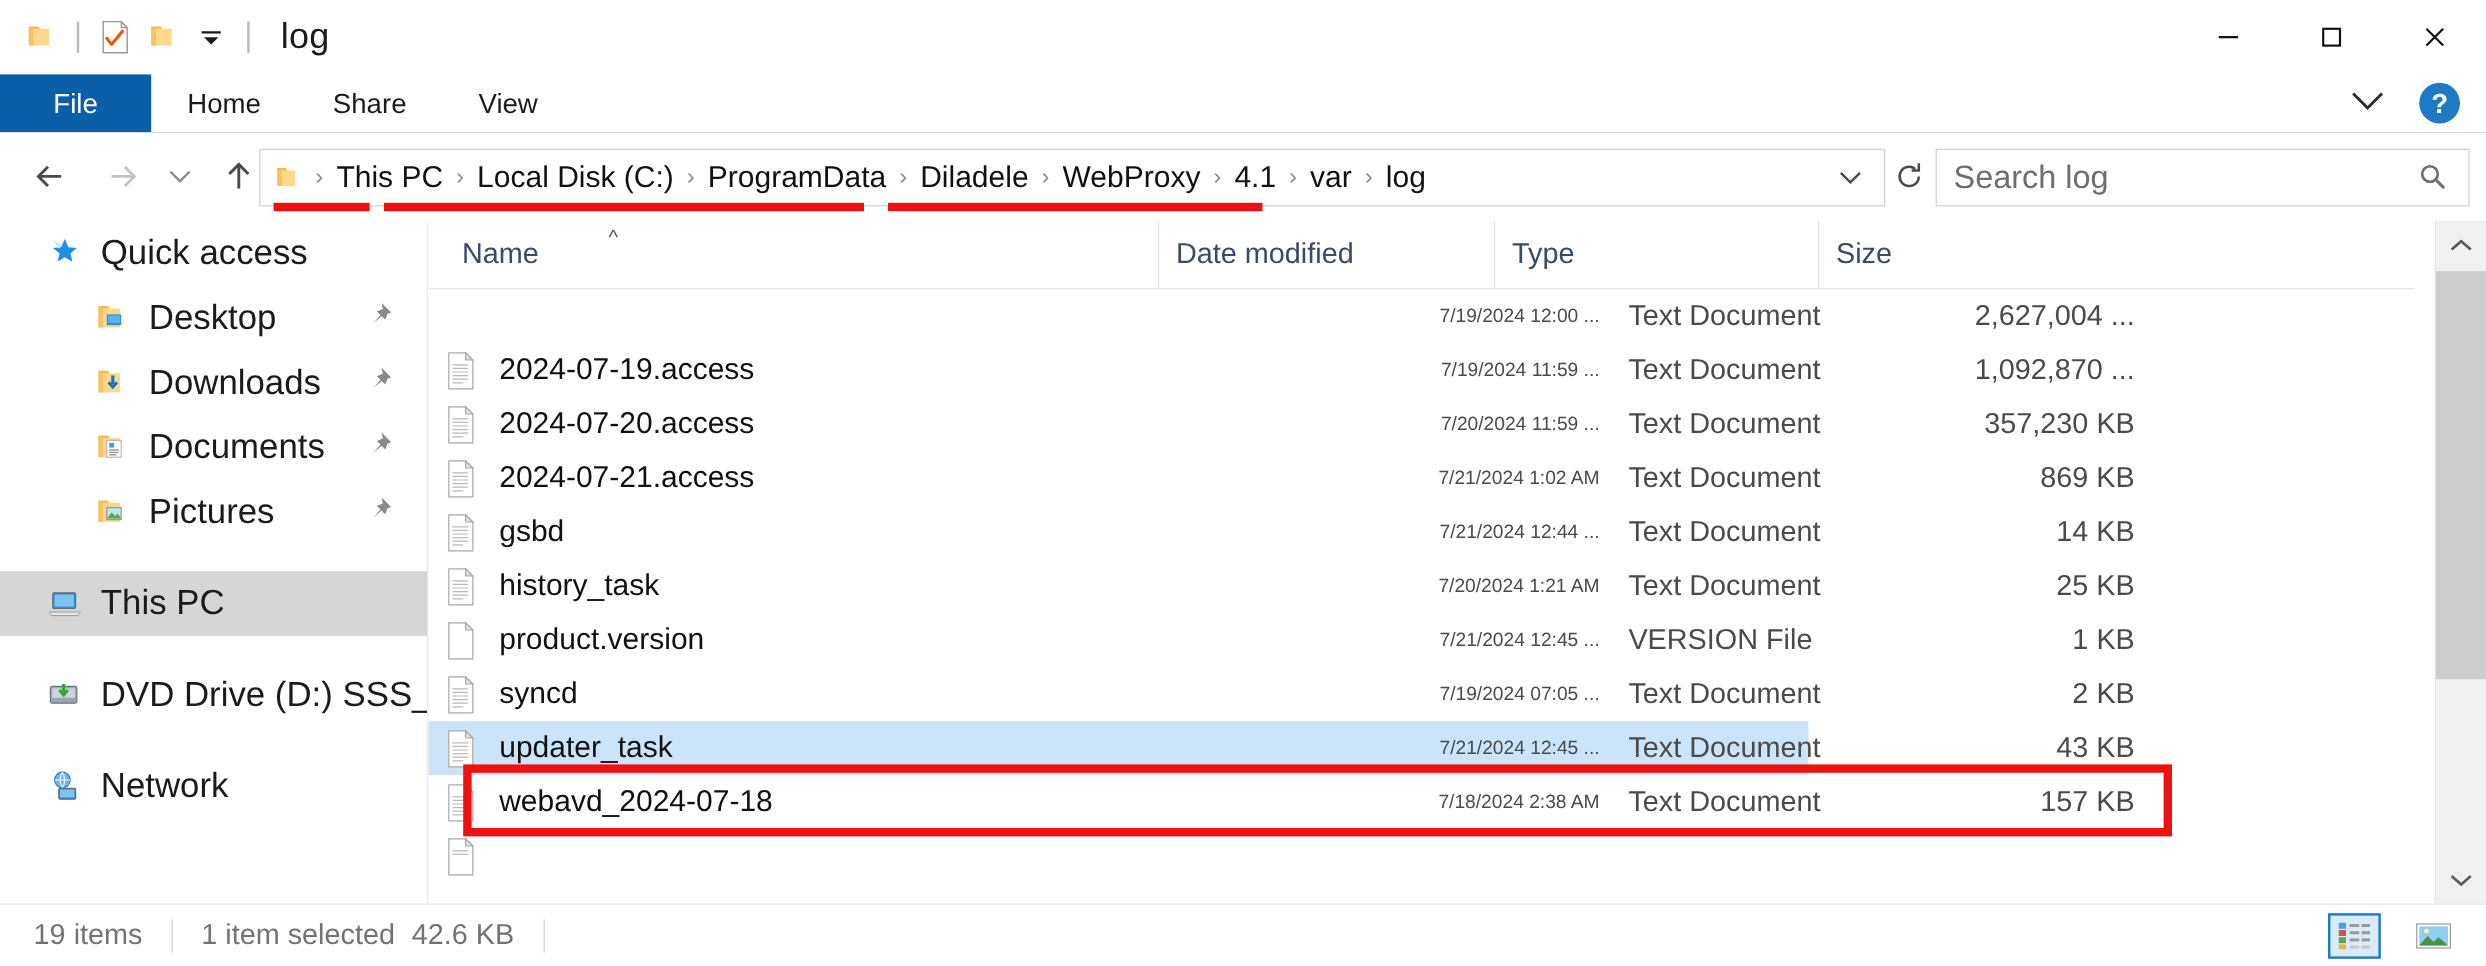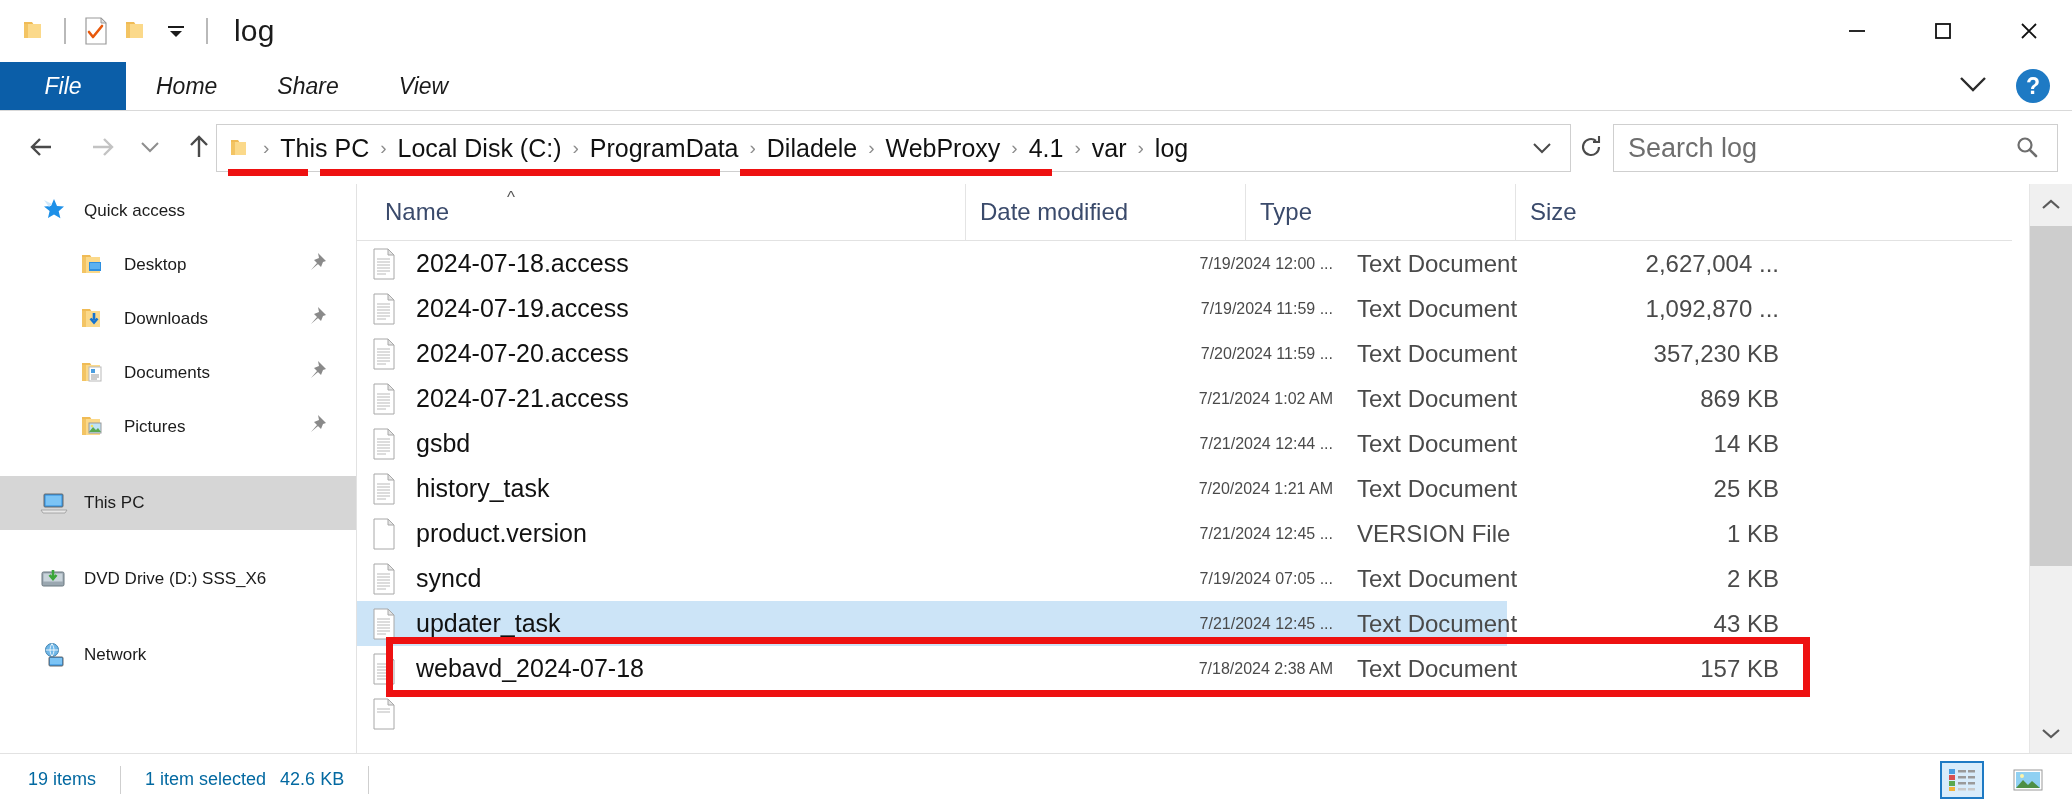--- a/index.html
+++ b/index.html
@@ -28,21 +28,21 @@
     position:absolute;left:234px;top:0;height:62px;display:flex;align-items:center;
     font-size:30px;color:#1b1b1b;font-weight:400;letter-spacing:.2px;
   }
   .wctrls{position:absolute;right:0;top:0;height:62px;display:flex;}
   .wbtn{width:86px;height:62px;display:flex;align-items:center;justify-content:center;}
 
   
   .ribbon{
     position:absolute;left:0;top:62px;width:2072px;height:48px;background:#ffffff;
   }
-  .tabs{position:absolute;left:0;top:0;height:48px;display:flex;font-style:italic;}
+  .tabs{position:absolute;left:0;top:0;height:48px;display:flex;}
   .tab{
     height:48px;display:flex;align-items:center;justify-content:center;
     font-size:23px;color:#1b1b1b;padding:0 30px;
   }
   .tab.file{background:#0b5ea8;color:#fff;width:126px;padding:0;}
   .ribbon-right{position:absolute;right:0;top:0;height:48px;display:flex;align-items:center;gap:26px;padding-right:22px;}
   .help-circle{
     width:34px;height:34px;border-radius:50%;background:#1e7ac4;
     display:flex;align-items:center;justify-content:center;
     color:#fff;font-size:23px;font-weight:bold;
@@ -77,21 +77,21 @@
 
   
   .sidebar{
     position:absolute;left:0;top:184px;width:356px;height:570px;background:#fff;
     overflow:hidden;
   }
   .nav-item{
     height:54px;display:flex;align-items:center;position:relative;
   }
   .nav-item .ic{width:34px;height:34px;margin-right:12px;display:flex;align-items:center;justify-content:center;flex:0 0 auto;}
-  .nav-item .lbl{font-size:17px;color:#1b1b1b;white-space:nowrap;}
+  .nav-item .lbl{font-size:29px;color:#1b1b1b;white-space:nowrap;}
   .nav-item .pin{position:absolute;right:28px;top:50%;transform:translateY(-50%);}
   .lvl0{padding-left:38px;}
   .lvl1{padding-left:78px;}
   .nav-item.selected{background:#d6d6d6;}
   .nav-gap{height:22px;}
 
   .sb-divider{
     position:absolute;left:356px;top:184px;width:1px;height:570px;background:#e2e2e2;
   }
 
@@ -130,21 +130,21 @@
   }
   .vsb-arrow{width:42px;height:42px;display:flex;align-items:center;justify-content:center;color:#5a5a5a;font-size:19px;}
   .vsb-arrow.bottom{position:absolute;bottom:0;left:0;}
   .vsb-thumb{position:absolute;left:0;top:42px;width:42px;height:340px;background:#cdcdcd;}
 
   
   .statusbar{
     position:absolute;left:0;bottom:0;width:2072px;height:51px;background:#fff;
     border-top:1px solid #e2e2e2;display:flex;align-items:center;
   }
-  .st-seg{font-size:18px;color:#0369a1;padding:0 0 0 0;white-space:nowrap;}
+  .st-seg{font-size:24px;color:#737373;padding:0 0 0 0;white-space:nowrap;}
   .st-div{width:1px;height:28px;background:#cfcfcf;margin:0 24px;}
   .view-btns{position:absolute;right:22px;top:50%;transform:translateY(-50%);display:flex;align-items:center;gap:22px;}
   .vb{width:44px;height:38px;display:flex;align-items:center;justify-content:center;box-sizing:border-box;}
   .vb.active{border:2px solid #1e7ac4;background:#d8ecfb;}
 
   
   .annot-underline{position:absolute;background:#ee1111;height:7px;}
   .annot-box{
     position:absolute;border:7px solid #ee1111;box-sizing:border-box;
     pointer-events:none;
@@ -442,30 +442,20 @@
       <span>Type</span>
     </div>
     <div class="hdr-cell" style="left:1158px;width:180px;">
       <span>Size</span>
     </div>
   </div>
 
   <div class="rows">
 
     <div class="row">
-      <div class="cell-name">
-        <span class="fic">
-          <svg width="26" height="32" viewBox="0 0 26 32">
-              <path d="M3 1h14l6 6v24H3z" fill="#fff" stroke="#a8a8a8"></path>
-              <path d="M17 1l6 6h-6z" fill="#e4e4e4" stroke="#a8a8a8"></path>
-              <path d="M6 11h13M6 14h13M6 17h13M6 20h13M6 23h13M6 26h9" stroke="#b9b9b9"></path>
-            </svg>
-        </span>
-        <span class="nm">2024-07-18.access</span>
-      </div>
       <div class="cell-date">7/19/2024 12:00 ...</div>
       <div class="cell-type">Text Document</div>
       <div class="cell-size">2,627,004 ...</div>
     </div>
 
     <div class="row">
       <div class="cell-name">
         <span class="fic">
           <svg width="26" height="32" viewBox="0 0 26 32">
               <path d="M3 1h14l6 6v24H3z" fill="#fff" stroke="#a8a8a8"></path>

